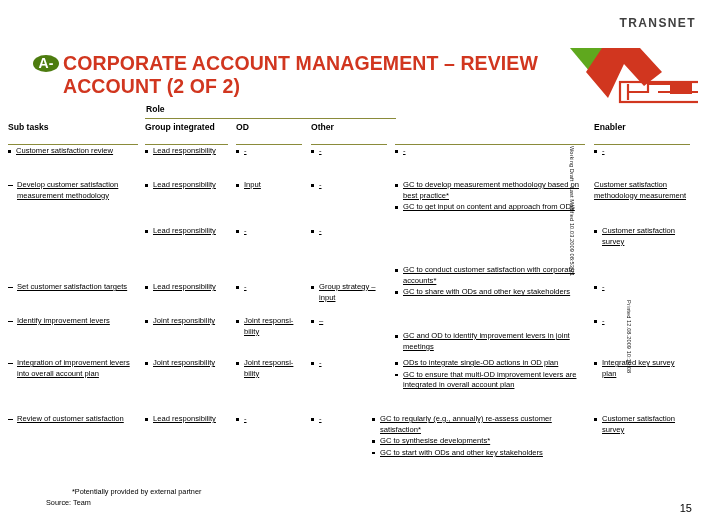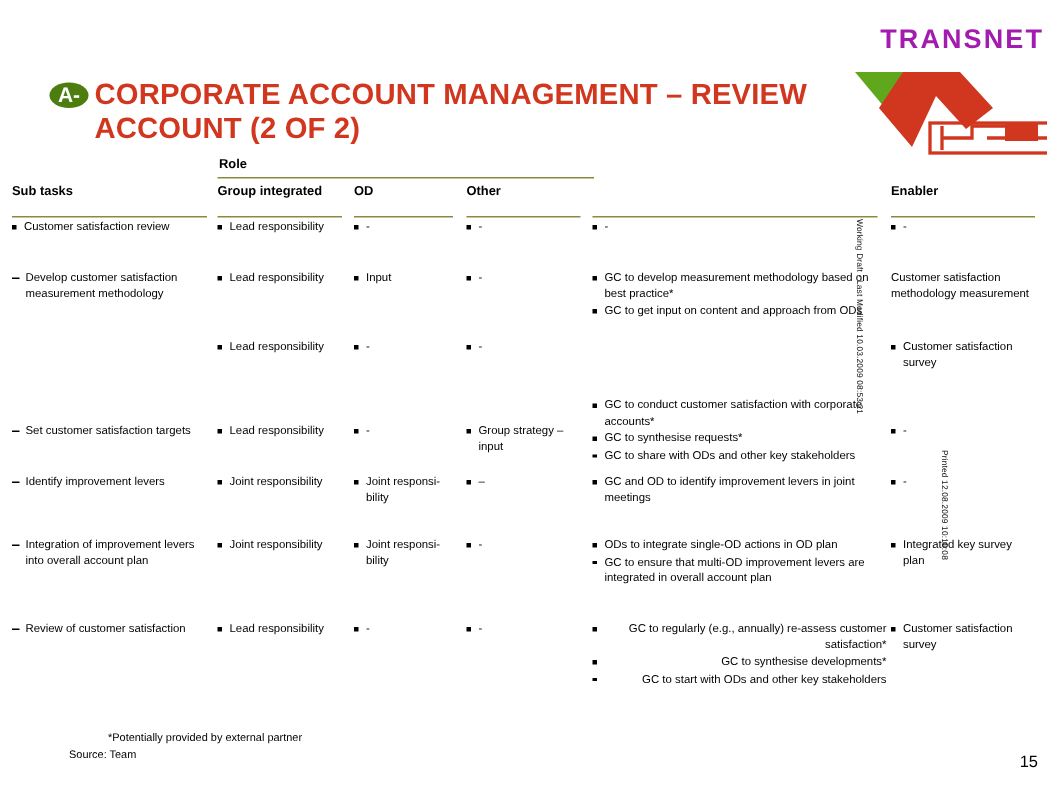--- a/index.html
+++ b/index.html
@@ -10,22 +10,22 @@
     color:#000000;
     overflow:hidden;
     position:relative;
   }
   .slide{position:absolute;inset:0;}
 
   
   .logo-wrap{position:absolute;right:8px;top:16px;width:140px;height:92px;}
   .logo-word{
     position:absolute;right:2px;top:0;
-    font-size:18px;font-weight:bold;letter-spacing:1.4px;
-    color:#a21caf;font-family:"Liberation Sans",sans-serif;
+    font-size:12px;font-weight:bold;letter-spacing:1.4px;
+    color:#404040;font-family:"Liberation Sans",sans-serif;
   }
   .logo-mark{position:absolute;left:0;top:22px;width:140px;height:70px;}
 
   
   .title-row{position:absolute;left:33px;top:52px;width:540px;}
   .badge{
     display:inline-block;vertical-align:top;
     width:26px;height:17px;border-radius:50%;
     background:#4d7c0f;color:#ffffff;
     font-size:14px;font-weight:bold;
@@ -56,21 +56,21 @@
     position:absolute;top:0;
     font-size:8.6px;font-weight:bold;line-height:10.5px;
   }
   .head .hrule{position:absolute;top:22px;height:1.4px;background:#8A8B3A;}
 
   .rowsarea{position:relative;}
   .row{position:relative;}
   .cell{position:absolute;top:0;font-size:7.6px;line-height:10.6px;}
 
   ul.b{margin:0;padding:0;list-style:none;}
-  ul.b > li{position:relative;padding-left:8px;margin-bottom:0px;}
+  ul.b > li{position:relative;padding-left:8px;margin-bottom:0px;text-decoration:underline;}
   ul.b > li::before{
     content:"";position:absolute;left:0;top:4px;
     width:2.6px;height:2.6px;background:#000;
   }
   ul.b > li.dash{padding-left:9px;}
   ul.b > li.dash::before{
     content:"";position:absolute;left:0;top:4.6px;
     width:5px;height:1px;background:#000;
   }
   ul.b > li.nobullet{padding-left:0;}
@@ -217,21 +217,20 @@
             </ul>
           </div>
           <div class="cell" style="left: 303px; width: 78px;">
             <ul class="b">
               <li>-</li>
             </ul>
           </div>
           <div class="cell" style="left: 387px; width: 196px; margin-top: 39px;">
             <ul class="b">
               <li>GC to conduct customer satisfaction with corporate accounts*</li>
-              <li>GC to synthesise requests*</li>
               <li>GC to share with ODs and other key stakeholders</li>
             </ul>
           </div>
           <div class="cell" style="left: 586px; width: 96px;">
             <ul class="b">
               <li>Customer satisfaction survey</li>
             </ul>
           </div>
         </div>
         <div class="row" style="height: 34px;">
@@ -275,21 +274,21 @@
           <div class="cell" style="left: 228px; width: 70px;">
             <ul class="b">
               <li>Joint responsi-bility</li>
             </ul>
           </div>
           <div class="cell" style="left: 303px; width: 78px;">
             <ul class="b">
               <li>–</li>
             </ul>
           </div>
-          <div class="cell" style="left: 387px; width: 196px;">
+          <div class="cell" style="left: 387px; width: 196px; margin-top: 15px;">
             <ul class="b">
               <li>GC and OD to identify improvement levers in joint meetings</li>
             </ul>
           </div>
           <div class="cell" style="left: 586px; width: 96px;">
             <ul class="b">
               <li>-</li>
             </ul>
           </div>
         </div>
@@ -340,21 +339,21 @@
           <div class="cell" style="left: 228px; width: 70px;">
             <ul class="b">
               <li>-</li>
             </ul>
           </div>
           <div class="cell" style="left: 303px; width: 78px;">
             <ul class="b">
               <li>-</li>
             </ul>
           </div>
-          <div class="cell" style="left: 387px; width: 196px; text-align: right;">
+          <div class="cell" style="left: 364px; width: 196px;">
             <ul class="b">
               <li>GC to regularly (e.g., annually) re-assess customer satisfaction*</li>
               <li>GC to synthesise developments*</li>
               <li>GC to start with ODs and other key stakeholders</li>
             </ul>
           </div>
           <div class="cell" style="left: 586px; width: 96px;">
             <ul class="b">
               <li>Customer satisfaction survey</li>
             </ul>

